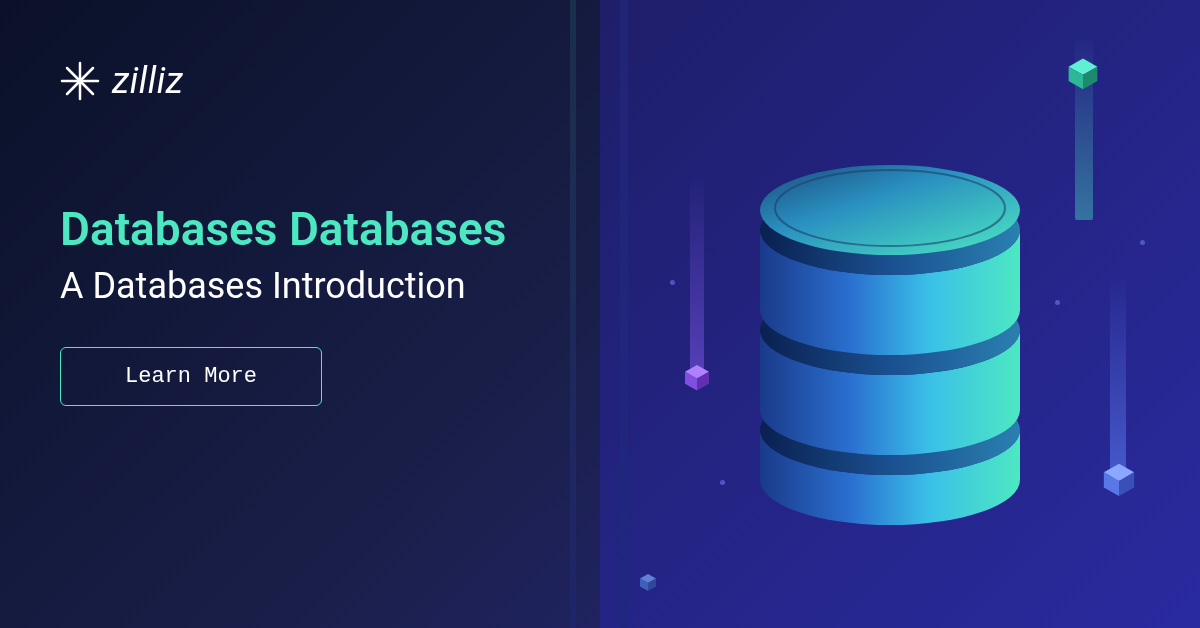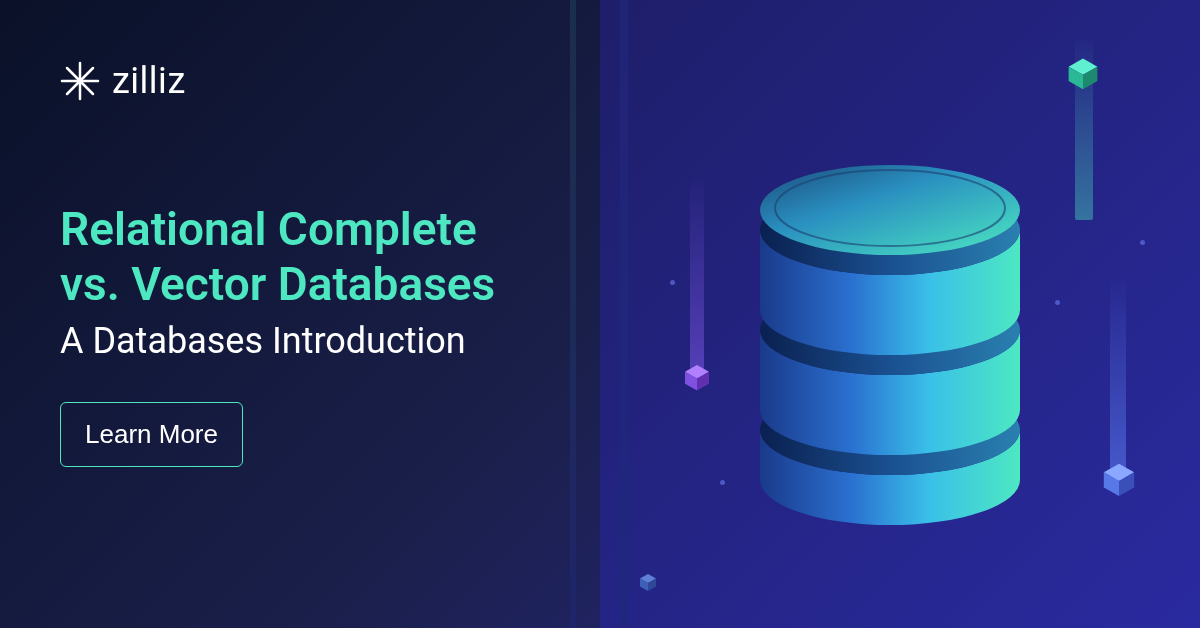--- a/index.html
+++ b/index.html
@@ -37,20 +37,21 @@
     .logo-icon {
       width: 40px;
       height: 40px;
       color: white;
     }
     .logo-text {
       color: white;
       font-size: 36px;
       font-weight: 400;
       letter-spacing: 0.5px;
+      font-style: italic;
     }
     .headline {
       color: #4de8c2;
       font-size: 46px;
       font-weight: 600;
       line-height: 1.2;
       margin-bottom: 8px;
     }
     .subheadline {
       color: white;
@@ -58,26 +59,27 @@
       font-weight: 400;
       margin-bottom: 40px;
     }
     .cta-button {
       display: inline-flex;
       align-items: center;
       justify-content: center;
       border: 1.5px solid #4de8c2;
       background: transparent;
       color: white;
-      font-size: 26px;
+      font-size: 22px;
       font-weight: 400;
-      padding: 16px 24px;
+      padding: 16px 64px;
       border-radius: 6px;
       cursor: pointer;
       width: fit-content;
+      font-family: Liberation Mono, monospace;
     }
     .right-panel {
       width: 50%;
       position: relative;
       background: linear-gradient(135deg, #1e1e6a 0%, #2a2aa0 100%);
     }
     .vertical-line-1 {
       position: absolute;
       left: -30px;
       top: 0;
@@ -176,22 +178,21 @@
         <svg viewBox="0 0 40 40" fill="none" stroke="white" stroke-width="2.5" stroke-linecap="round">
           <line x1="20" y1="2" x2="20" y2="38"></line>
           <line x1="2" y1="20" x2="38" y2="20"></line>
           <line x1="7" y1="7" x2="33" y2="33"></line>
           <line x1="33" y1="7" x2="7" y2="33"></line>
         </svg>
       </span>
       <span class="logo-text">zilliz</span>
     </div>
     <h1 class="headline">
-      <span>Relational Complete</span><br>
-      <span>vs. Vector Databases</span>
+      <span>Databases Databases</span><br>
     </h1>
     <h2 class="subheadline">A Databases Introduction</h2>
     <button class="cta-button">Learn More</button>
   </div>
 
   <div class="right-panel">
     <div class="vertical-line-1"></div>
     <div class="vertical-line-2"></div>
 
     <div class="beam beam-1"></div>

